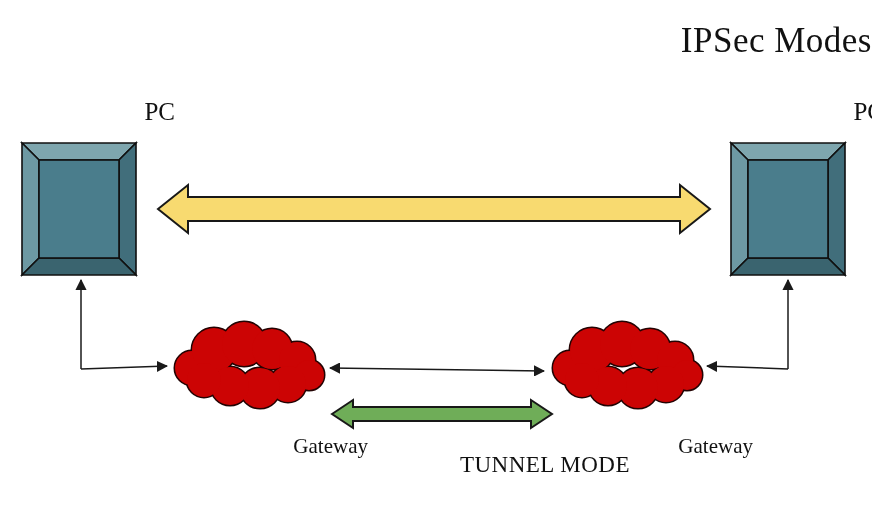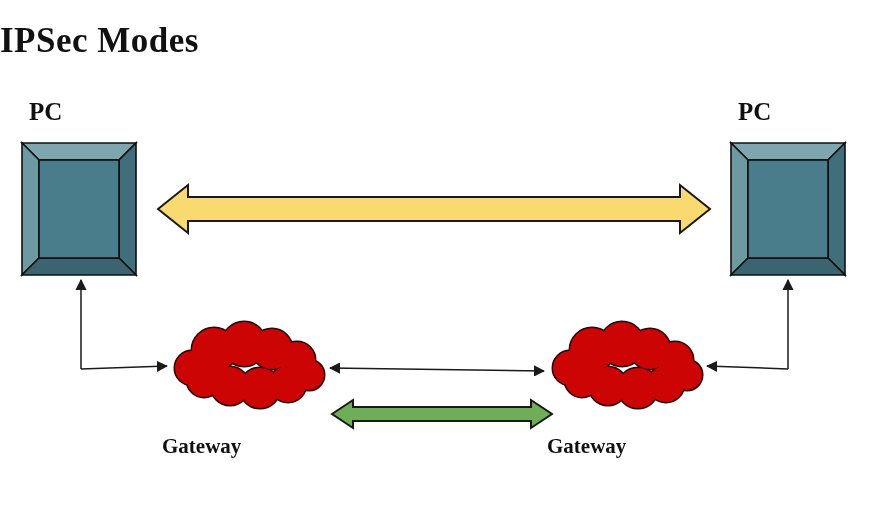--- a/index.html
+++ b/index.html
@@ -15,24 +15,25 @@
     overflow: hidden;
   }
   .diagram-svg {
     position: absolute;
     left: 0; top: 0;
     width: 872px; height: 514px;
   }
   .label {
     position: absolute;
     color: var(--text, #111111);
-    font-weight: bold;
-    text-align: left;
+    font-weight: normal;
+    text-align: right;
     white-space: nowrap;
     line-height: 1.1;
+    margin-left: 46px;
   }
   .title          { left: 0;   right: 0;  top: 22px;  font-size: 35px; letter-spacing: 0.5px; }
   .pc-left-label  { left: 29px;  width: 100px; top: 98px;  font-size: 25px; }
   .pc-right-label { left: 738px; width: 100px; top: 98px;  font-size: 25px; }
   .transport-label{ left: 166px; width: 500px; top: 145px; font-size: 25px; letter-spacing: 0.5px; }
   .tunnel-label   { left: 284px; width: 300px; top: 452px; font-size: 23px; letter-spacing: 0.5px; }
   .gateway-left-label  { left: 162px; width: 160px; top: 435px; font-size: 21px; }
   .gateway-right-label { left: 547px; width: 160px; top: 435px; font-size: 21px; }
 
   
@@ -103,16 +104,17 @@
     </g>
     <g transform="translate(548,318)">
       <use href="#cloud-bumps" class="cloud-outline"></use>
       <use href="#cloud-bumps" class="cloud-inner"></use>
     </g>
   </svg>
 
   <div class="label title">IPSec Modes</div>
   <div class="label pc-left-label">PC</div>
   <div class="label pc-right-label">PC</div>
+  <div class="label tunnel-label">TUNNEL MODE</div>
   <div class="label gateway-left-label">Gateway</div>
   <div class="label gateway-right-label">Gateway</div>
 
 </div>
 
 </body></html>

